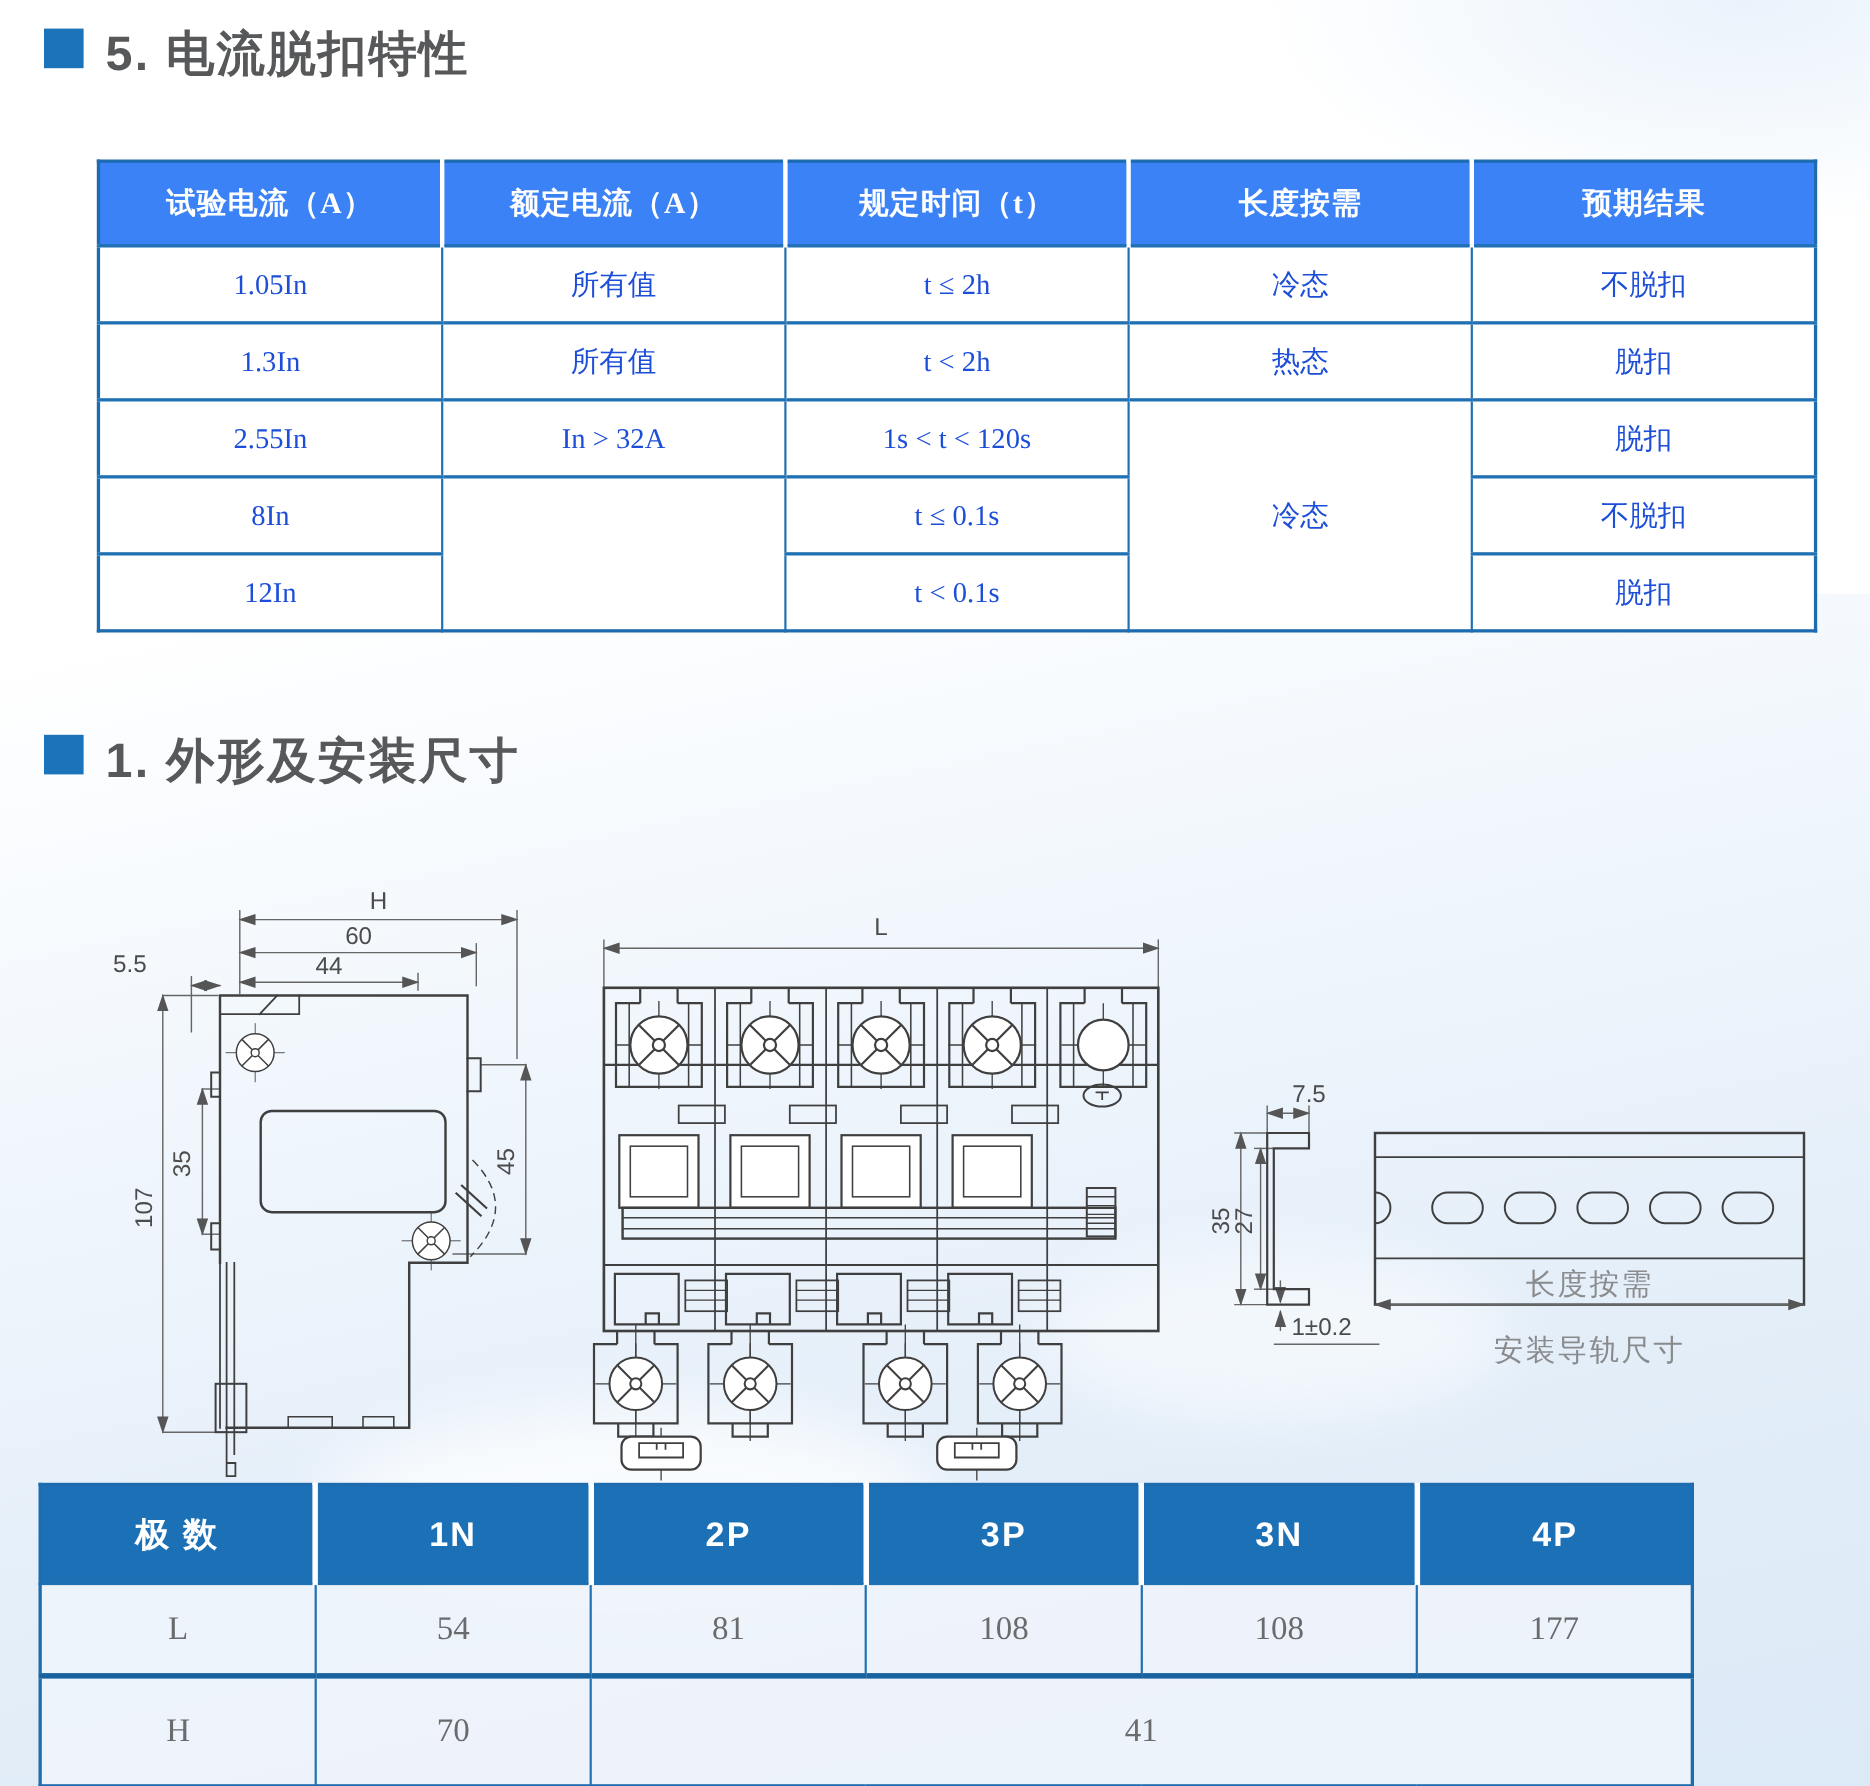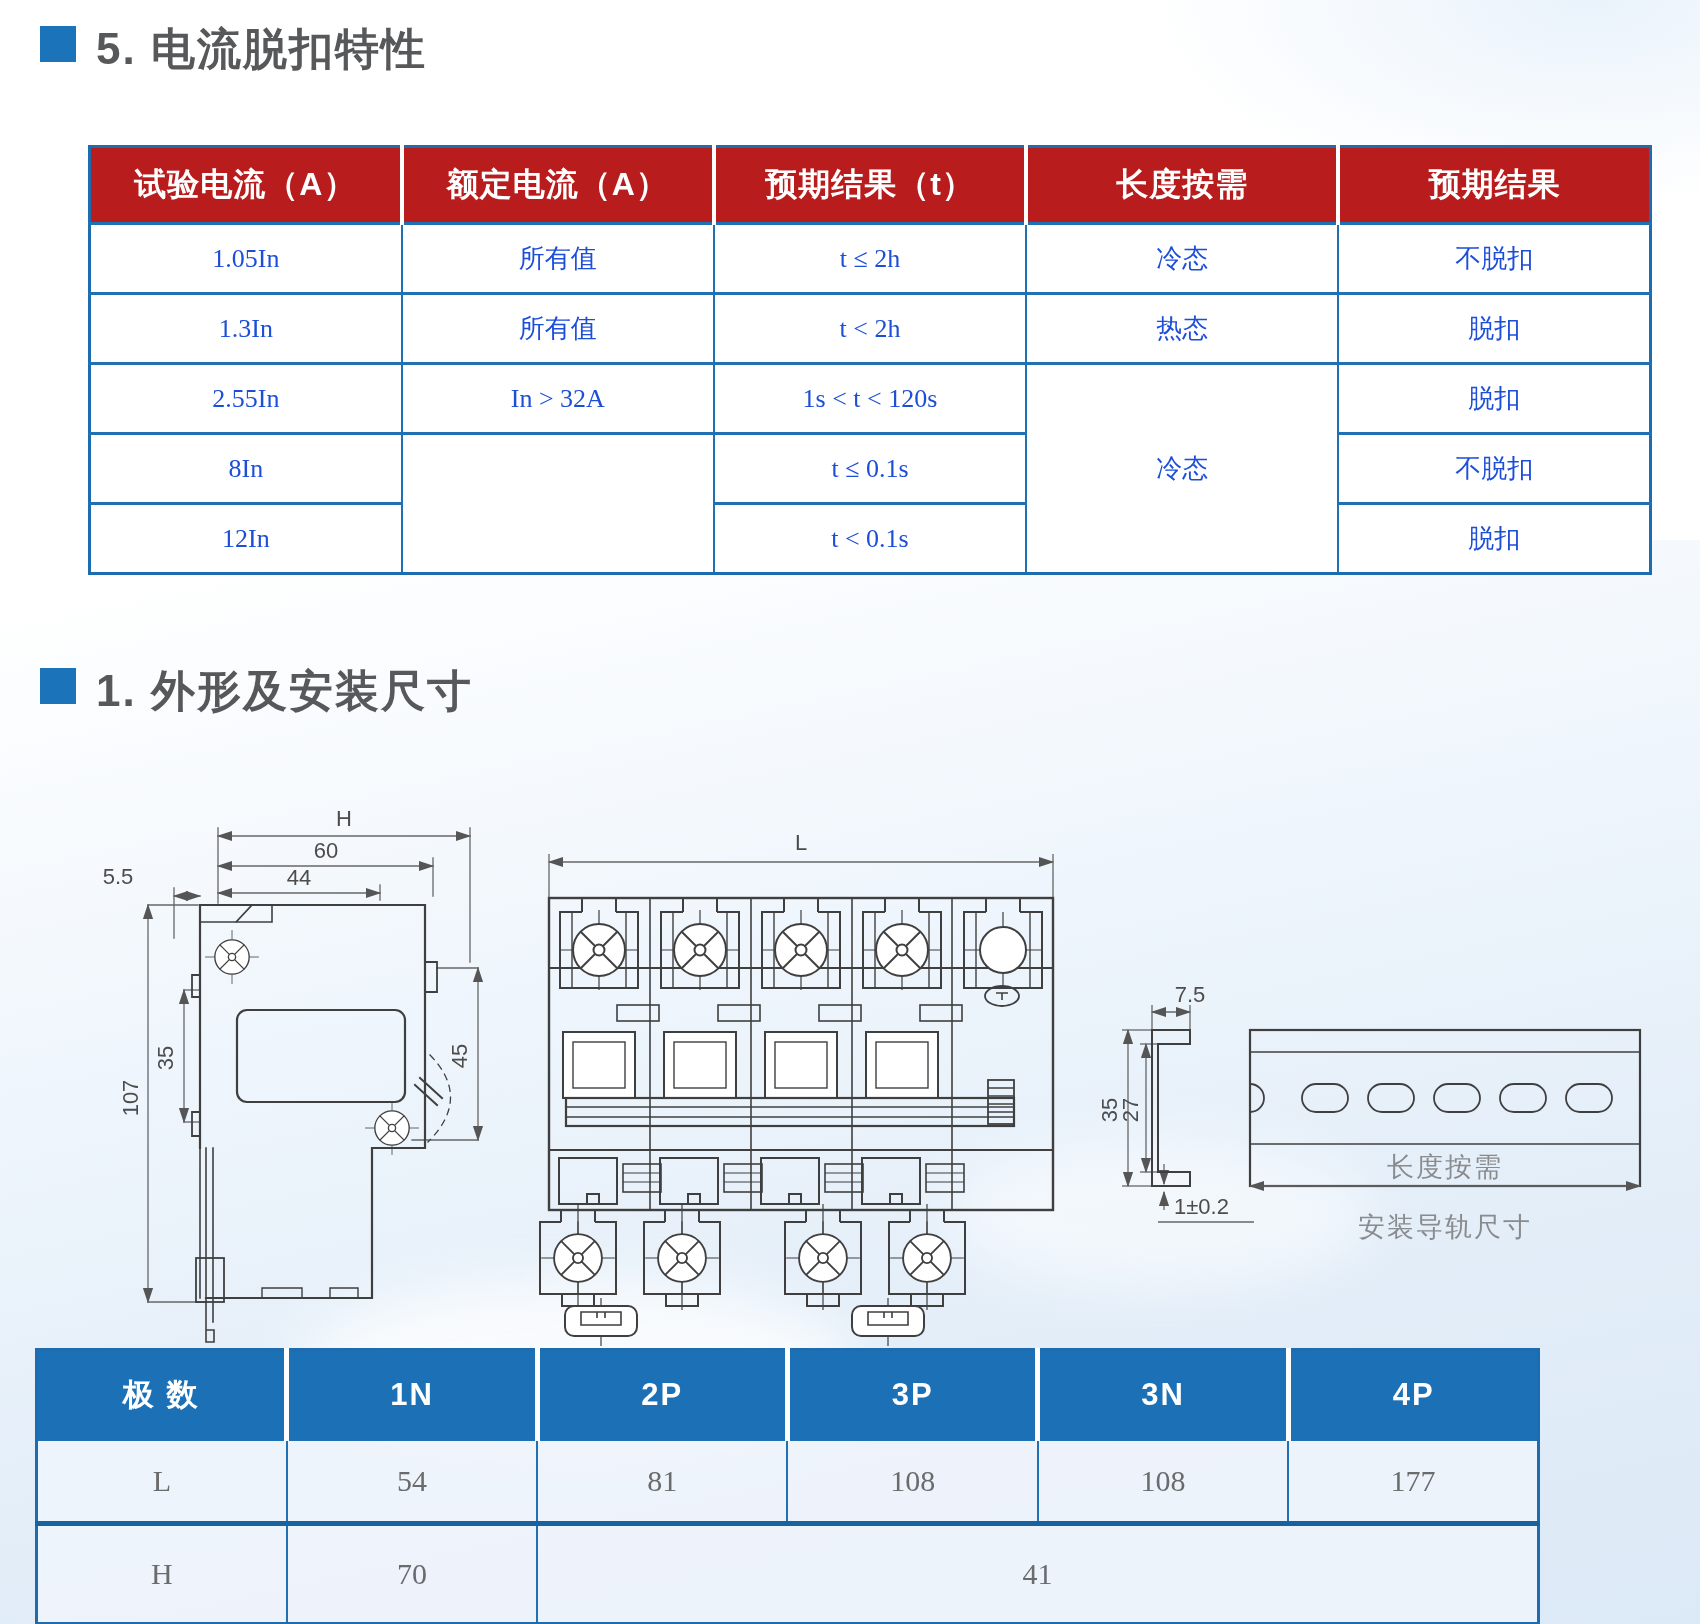--- a/index.html
+++ b/index.html
@@ -23,22 +23,22 @@
 
   .bullet{position:absolute;width:36px;height:36px;background:#1b73b9;}
   .sec-title{
     position:absolute;font-weight:900;font-size:44px;color:#57585a;
     letter-spacing:2px;white-space:nowrap;
   }
 
   table{border-collapse:collapse;table-layout:fixed;position:absolute;background:#fff;}
   #t1{left:88px;top:145px;width:1564px;border:3px solid #1e6cb0;}
   #t1 th{
-    background:#b91c1c;color:#ffffff;font-weight:bold;font-size:32px;
-    height:72px;border-left:4px solid #ffffff;letter-spacing:1px;
+    background:#3b82f6;color:#ffffff;font-weight:bold;font-size:27px;
+    height:72px;border-left:4px solid #ffffff;letter-spacing:1px;font-family:Liberation Serif, serif;
   }
   #t1 th:first-child{border-left:none;}
   #t1 td{
     height:65px;border:2px solid #2071b3;border-top-width:3px;
     text-align:center;vertical-align:middle;
     font-family:"Liberation Serif","DejaVu Serif",serif;
     font-size:26px;color:#1d4ed8;background:#ffffff;
   }
 
   #t2{left:35px;top:1348px;width:1505px;border:3px solid #1e6cb0;background:transparent;}
@@ -285,21 +285,21 @@
       <col style="width:20%">
       <col style="width:20%">
       <col style="width:20%">
       <col style="width:20%">
       <col style="width:20%">
     </colgroup>
   <thead>
     <tr>
       <th>试验电流（A）</th>
       <th>额定电流（A）</th>
-      <th>预期结果（t）</th>
+      <th>规定时间（t）</th>
       <th>长度按需</th>
       <th>预期结果</th>
     </tr>
   </thead>
   <tbody>
     <tr>
       <td>1.05In</td>
       <td>所有值</td>
       <td>t ≤ 2h</td>
       <td>冷态</td>

